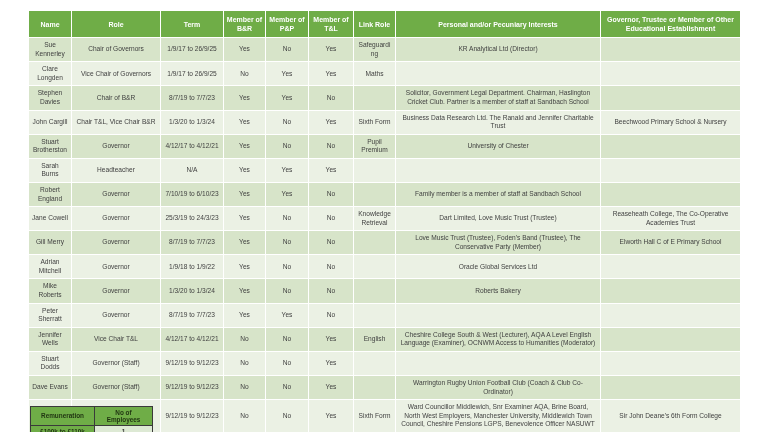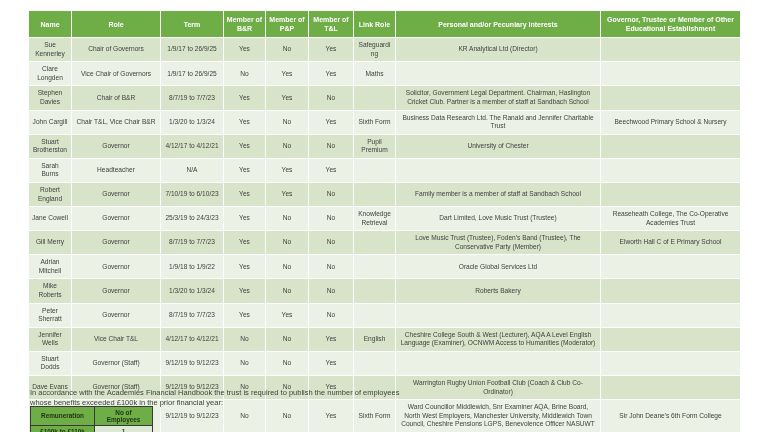--- a/index.html
+++ b/index.html
@@ -245,21 +245,20 @@
           <td>No</td>
           <td>No</td>
           <td>Yes</td>
           <td>Sixth Form</td>
           <td>Ward Councillor Middlewich, Snr Examiner AQA, Brine Board, North West Employers, Manchester University, Middlewich Town Council, Cheshire Pensions LGPS, Benevolence Officer NASUWT</td>
           <td>Sir John Deane's 6th Form College</td>
         </tr>
       </tbody>
   </table>
 
-  <div class="note">In accordance with the Academies Financial Handbook the trust is required to publish the number of employees whose benefits exceeded £100k in the prior financial year:</div>
 
   <table class="rem-table">
     <colgroup>
         <col class="col-rem">
         <col class="col-emp">
       </colgroup>
     <thead>
       <tr>
         <th>Remuneration</th>
         <th>No of Employees</th>

